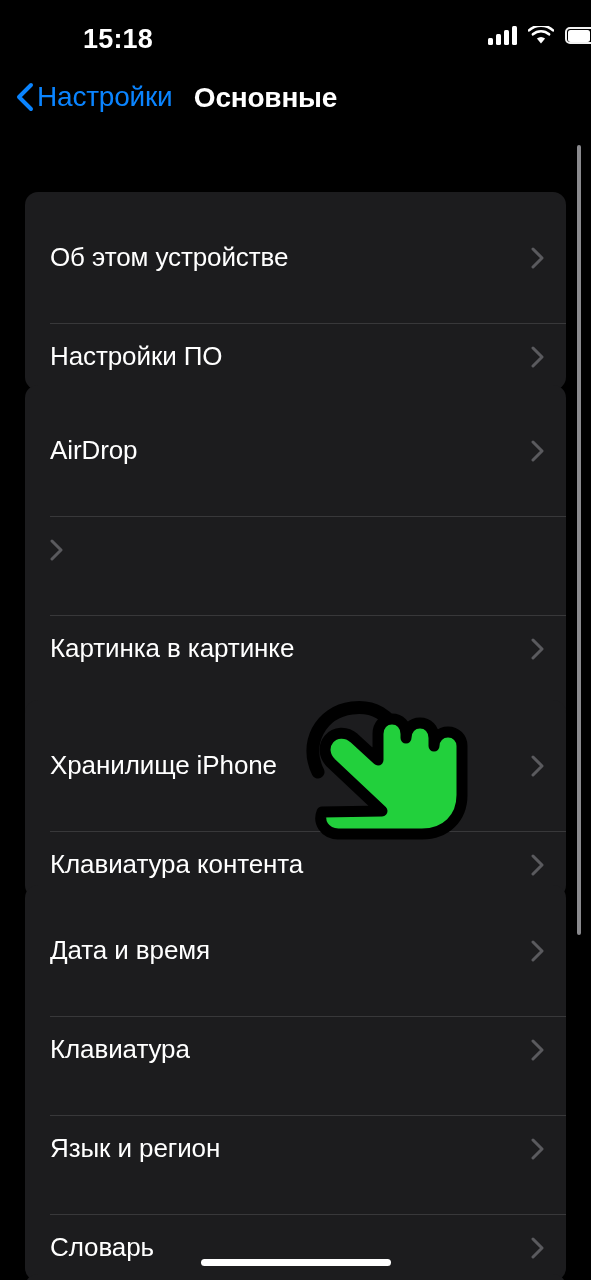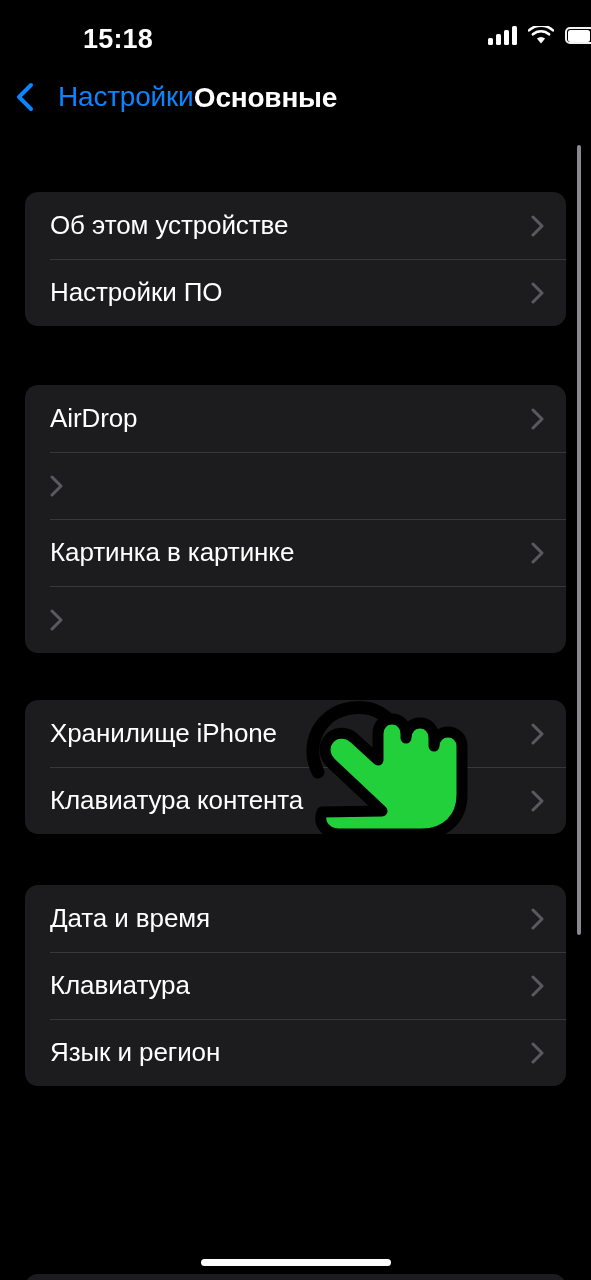--- a/index.html
+++ b/index.html
@@ -43,21 +43,21 @@
   }
   .batt .nub {
     position:absolute; right:-4px; top:5px; width:2.5px; height:7px;
     background:rgba(255,255,255,0.6); border-radius:0 2px 2px 0;
   }
 
   
   #nav-bar { position:absolute; top:72px; left:0; width:591px; height:64px; }
   #back-button {
     position:absolute; left:14px; top:8px;
-    display:flex; align-items:center; gap:22px;
+    display:flex; align-items:center; gap:1px;
     cursor:pointer;
   }
   #back-chevron { width:22px; height:34px; display:block; }
   #back-label {
     font-size:28px; color:#0A84FF; letter-spacing:-0.2px; line-height:34px;
   }
   #nav-title {
     position:absolute; left:0; top:10px; width:591px;
     text-align:center; font-size:28px; font-weight:700; color:#fff;
     letter-spacing:-0.2px; line-height:32px;
@@ -71,20 +71,21 @@
 
   .group {
     position:absolute; left:25px; width:541px;
     background:#1C1C1E; border-radius:13px; overflow:hidden;
   }
   .row {
     position:relative; height:67px;
     display:flex; align-items:center;
     padding:0 22px 0 25px;
     cursor:pointer;
+    margin-top:32px;
   }
   .row-label {
     flex:1; font-size:26px; color:#fff; letter-spacing:-0.1px;
     white-space:nowrap; overflow:hidden;
   }
   .row-chevron { width:13px; height:22px; flex:0 0 auto; }
   .row + .row::before {
     content:""; position:absolute; left:25px; right:0; top:0;
     height:1px; background:#38383A;
   }
@@ -214,20 +215,26 @@
         </svg>
       </div>
       <div class="row">
         <span class="row-label">Клавиатура</span>
         <svg class="row-chevron" viewBox="0 0 13 22">
           <polyline points="2,2 11,11 2,20" fill="none" stroke="#5A5A5E" stroke-width="3" stroke-linecap="round" stroke-linejoin="round"></polyline>
         </svg>
       </div>
       <div class="row">
         <span class="row-label">Язык и регион</span>
+        <svg class="row-chevron" viewBox="0 0 13 22">
+          <polyline points="2,2 11,11 2,20" fill="none" stroke="#5A5A5E" stroke-width="3" stroke-linecap="round" stroke-linejoin="round"></polyline>
+        </svg>
+      </div>
+      <div class="row">
+        <span class="row-label">Словарь</span>
         <svg class="row-chevron" viewBox="0 0 13 22">
           <polyline points="2,2 11,11 2,20" fill="none" stroke="#5A5A5E" stroke-width="3" stroke-linecap="round" stroke-linejoin="round"></polyline>
         </svg>
       </div>
     </div>
 
     <div class="group" style="top:1138px; height:60px;"></div>
 
   </div>
 

